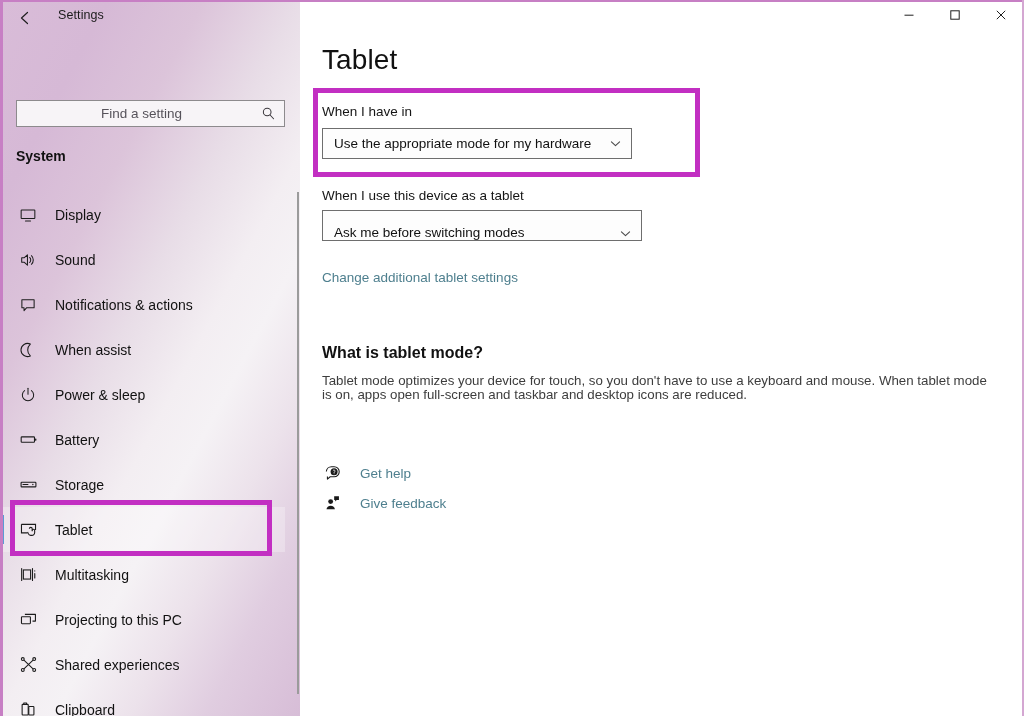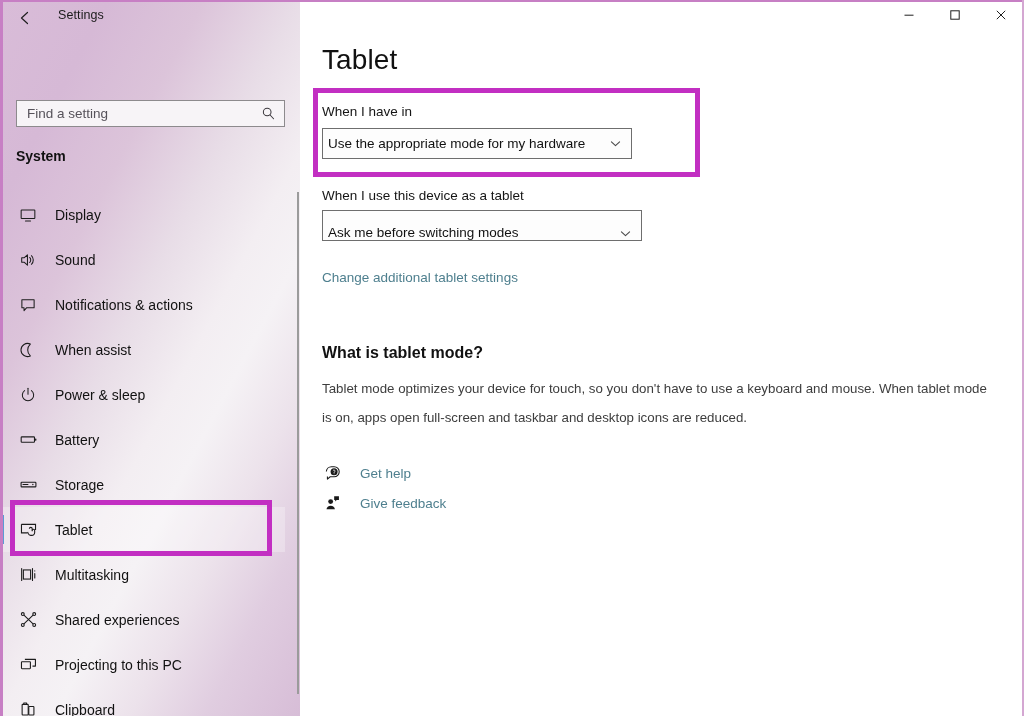--- a/index.html
+++ b/index.html
@@ -117,20 +117,21 @@
     display: flex;
     align-items: center;
   }
   .search-placeholder {
     margin-left: 10px;
     font-size: 13.5px;
     color: #56525a;
     flex: 1;
     white-space: nowrap;
     overflow: hidden;
+    text-align: center;
   }
   .search-icon {
     width: 24px;
     display: flex;
     align-items: center;
     justify-content: center;
     color: #3a373c;
     margin-right: 4px;
   }
 
@@ -224,21 +225,21 @@
     color: #151515;
   }
 
   .combo {
     position: absolute;
     height: 31px;
     background: #fdfdfd;
     border: 1px solid #6e6e6e;
     display: flex;
     align-items: center;
-    padding-left: 5px;
+    padding-left: 11px;
     padding-right: 6px;
   }
   .combo .val {
     font-size: 13.5px;
     color: #111;
     flex: 1;
     white-space: nowrap;
     overflow: hidden;
   }
   .combo .chev {
@@ -263,21 +264,21 @@
     font-size: 16px;
     font-weight: bold;
     color: #111;
   }
 
   .body-copy {
     position: absolute;
     left: 22px; top: 374px;
     width: 670px;
     font-size: 13.3px;
-    line-height: 29px;
+    line-height: 14px;
     color: #3d3d3d;
   }
 
   .help-row {
     position: absolute;
     display: flex;
     align-items: center;
   }
   .help-row .hico {
     width: 22px; height: 22px;
@@ -421,38 +422,38 @@
             <path d="M2.8 3.8 V16.2 M14.2 3.8 V16.2" stroke-linecap="round"></path>
             <path d="M16.6 6 V6.2 M16.6 9 V13.6" stroke-linecap="round"></path>
           </svg>
         </span>
         <span class="lbl">Multitasking</span>
       </div>
 
       <div class="nav-item">
         <span class="ico">
           <svg width="19" height="19" viewBox="0 0 20 20" fill="none" stroke="currentColor" stroke-width="1.15">
+            <rect x="2.6" y="7.1" width="9.4" height="7.3" rx="0.6"></rect>
+            <path d="M6.2 4.6 H17.3 V11.7 H14.2" stroke-linejoin="round"></path>
+          </svg>
+        </span>
+        <span class="lbl">Projecting to this PC</span>
+      </div>
+
+      <div class="nav-item">
+        <span class="ico">
+          <svg width="19" height="19" viewBox="0 0 20 20" fill="none" stroke="currentColor" stroke-width="1.15">
             <circle cx="4" cy="4.3" r="1.5"></circle>
             <circle cx="16" cy="4.3" r="1.5"></circle>
             <circle cx="4" cy="15.7" r="1.5"></circle>
             <circle cx="16" cy="15.7" r="1.5"></circle>
             <path d="M5.2 5.5 L14.8 14.5 M14.8 5.5 L5.2 14.5" stroke-linecap="round"></path>
           </svg>
         </span>
         <span class="lbl">Shared experiences</span>
-      </div>
-
-      <div class="nav-item">
-        <span class="ico">
-          <svg width="19" height="19" viewBox="0 0 20 20" fill="none" stroke="currentColor" stroke-width="1.15">
-            <rect x="2.6" y="7.1" width="9.4" height="7.3" rx="0.6"></rect>
-            <path d="M6.2 4.6 H17.3 V11.7 H14.2" stroke-linejoin="round"></path>
-          </svg>
-        </span>
-        <span class="lbl">Projecting to this PC</span>
       </div>
 
       <div class="nav-item">
         <span class="ico">
           <svg width="19" height="19" viewBox="0 0 20 20" fill="none" stroke="currentColor" stroke-width="1.15">
             <rect x="3.3" y="4.6" width="6.4" height="11.2" rx="0.7"></rect>
             <rect x="10.3" y="6.8" width="5.4" height="9" rx="0.7"></rect>
             <path d="M5 4.6 V3.2 H8 V4.6" stroke-linejoin="round"></path>
           </svg>
         </span>

